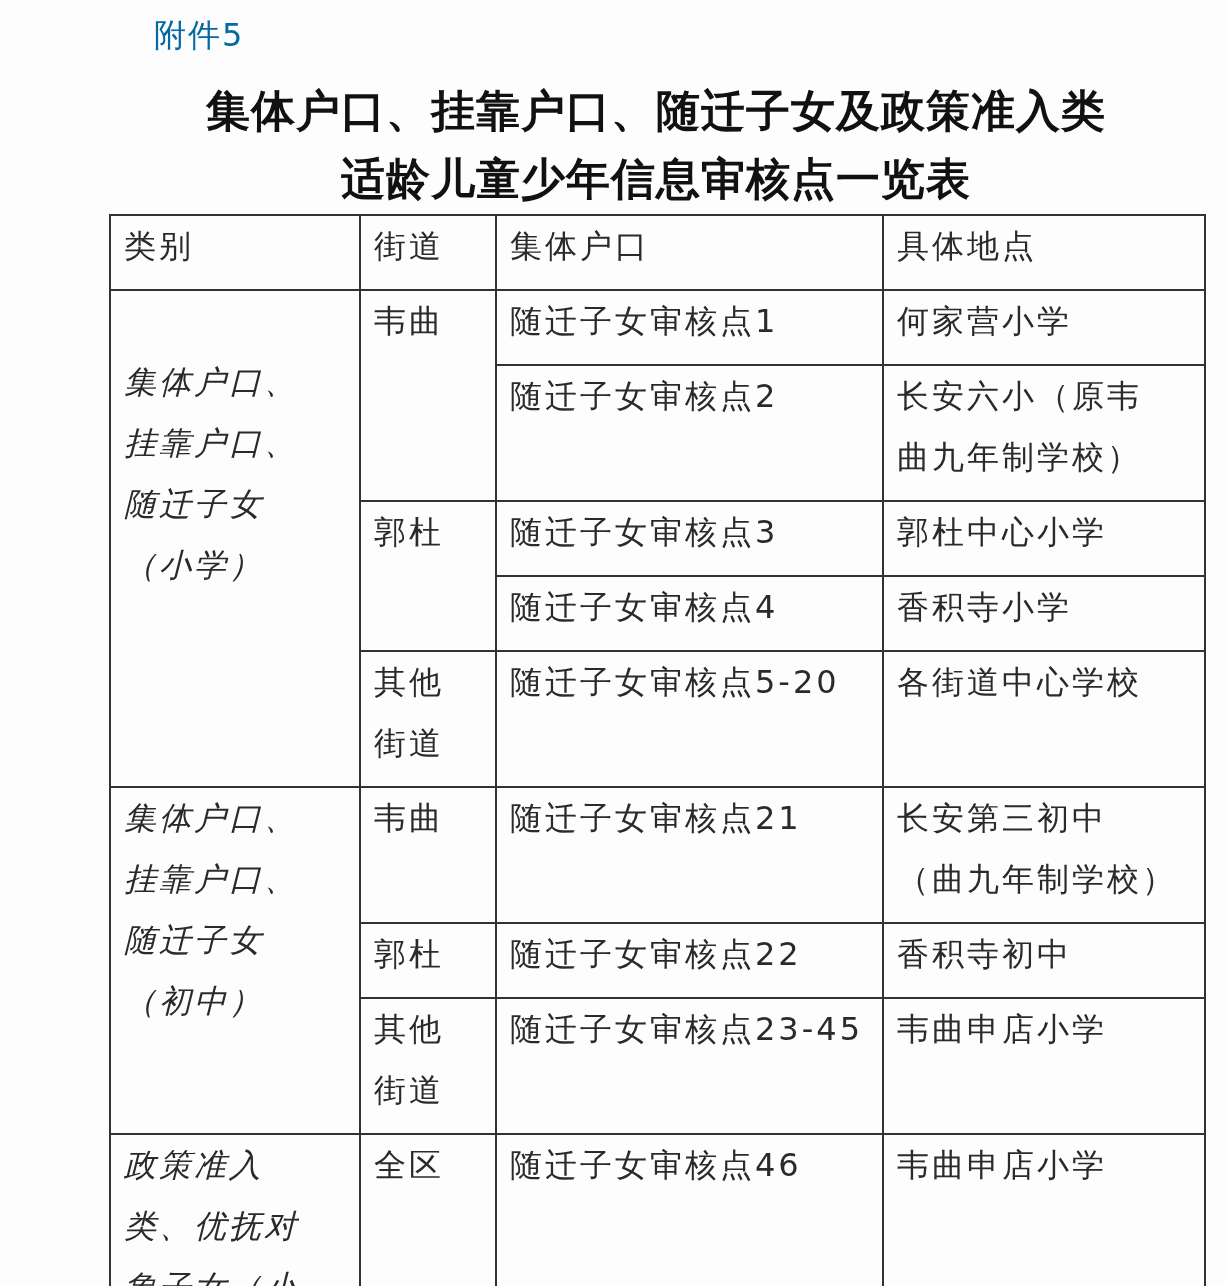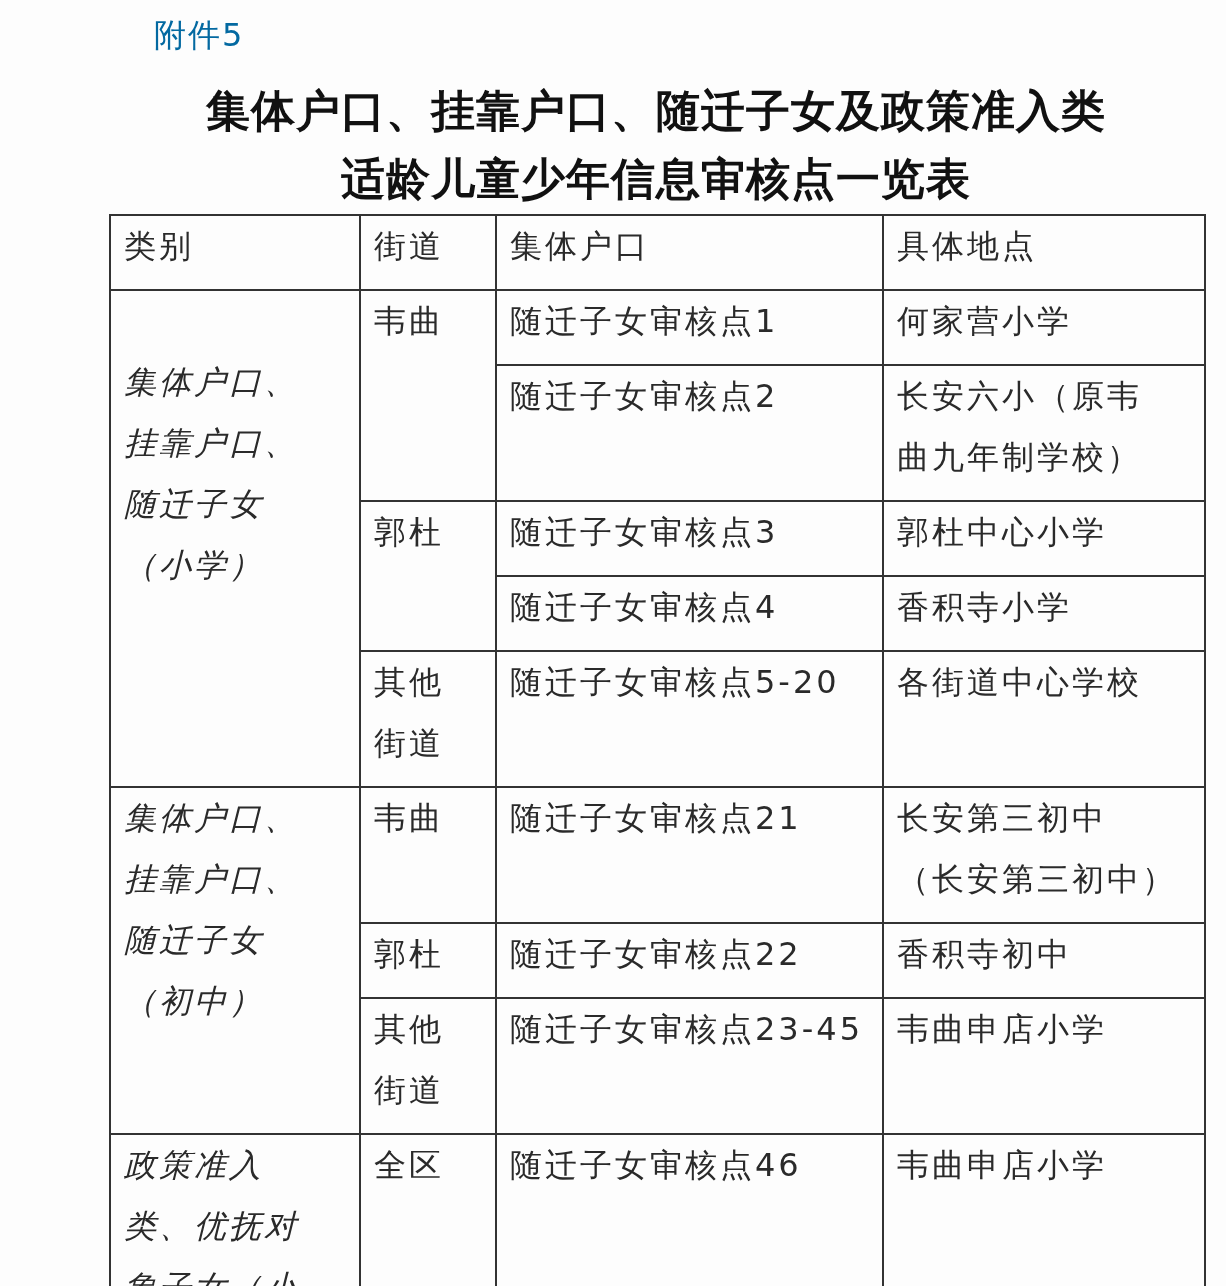--- a/index.html
+++ b/index.html
@@ -100,21 +100,21 @@
     <td rowspan="3" class="cat-cell">
       <span class="cat-line">集体户口、</span>
       <span class="cat-line">挂靠户口、</span>
       <span class="cat-line">随迁子女</span>
       <span class="cat-line">（初中）</span>
     </td>
     <td>韦曲</td>
     <td>随迁子女审核点21</td>
     <td>
       <span class="wrap-line">长安第三初中</span>
-      <span class="wrap-line">（长安第三初中）</span>
+      <span class="wrap-line">（曲九年制学校）</span>
     </td>
   </tr>
   <tr style="height:61px">
     <td>郭杜</td>
     <td>随迁子女审核点22</td>
     <td>香积寺初中</td>
   </tr>
   <tr style="height:121px">
     <td>
       <span class="wrap-line">其他</span>

